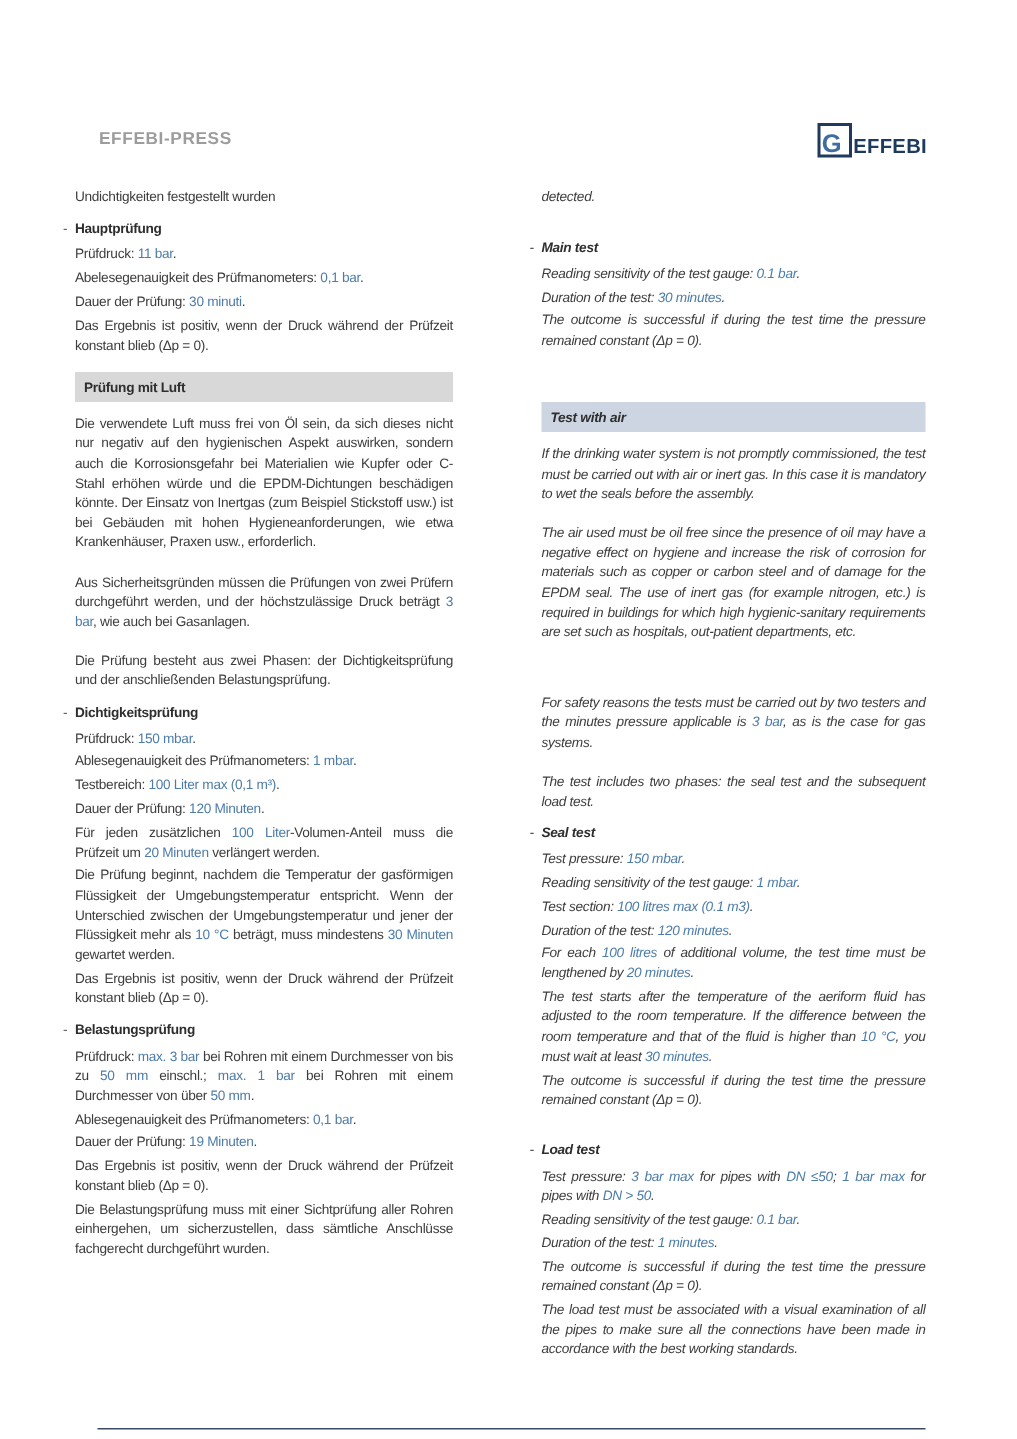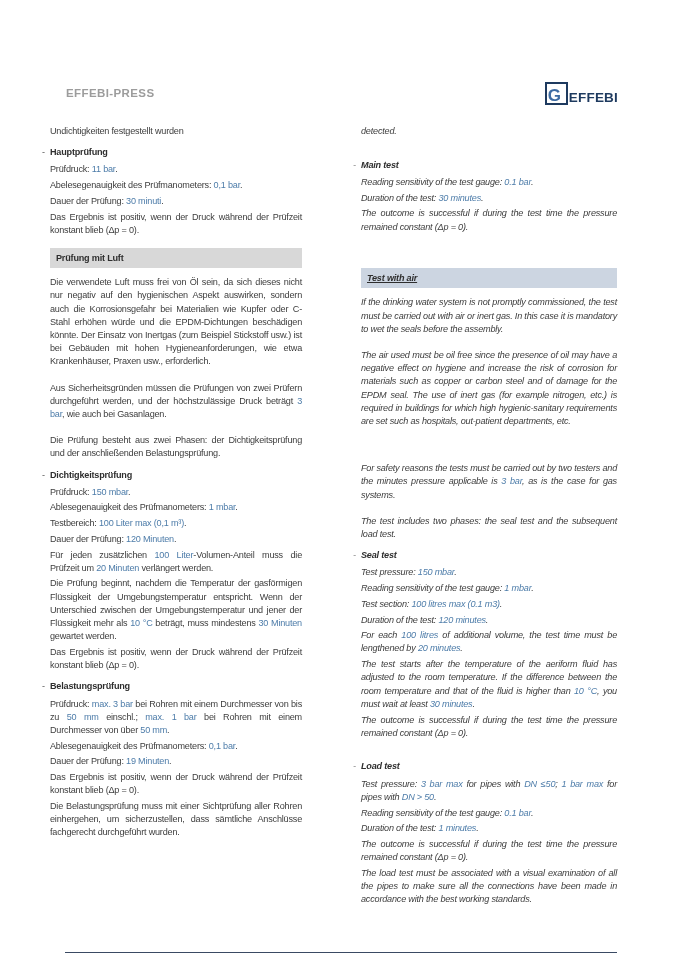--- a/index.html
+++ b/index.html
@@ -21,21 +21,21 @@
   .col{position:absolute;top:125px;font-size:9.1px;line-height:13.2px;letter-spacing:-.2px;}
   .col-left{left:50px;width:252px;}
   .col-right{left:361px;width:256px;font-style:italic;}
 
   .p,.pb,.spec{text-align:justify;margin:0 0 2.5px;}
   .pb{margin:0 0 13px;}
   .title{font-weight:bold;color:#2e2e2e;margin:8px 0 4px;position:relative;}
   .title::before{content:"-";position:absolute;left:-8px;font-weight:normal;color:#555;}
   .bar{font-weight:bold;color:#2e2e2e;padding:4px 6px 3px;margin:11px 0 8px;}
   .col-left .bar{background:var(--bar-gray);}
-  .col-right .bar{background:var(--bar-blue);text-decoration:underline;}
+  .col-right .bar{background:var(--bar-blue);}
   .hl{color:var(--accent);}
   .gap-sm{height:10px;}
   .gap-md{height:21px;}
 
   
   .footer{position:absolute;left:65px;right:61px;top:952px;}
   .footer-rule{height:1px;background:#3a4a63;margin-bottom:7px;}
   .footer-row{display:flex;align-items:baseline;font-size:9.3px;letter-spacing:-.1px;}
   .f-left{width:266px;text-align:right;color:#8c8c8c;}
   .f-num{width:32px;text-align:center;font-weight:normal;color:var(--navy);}

